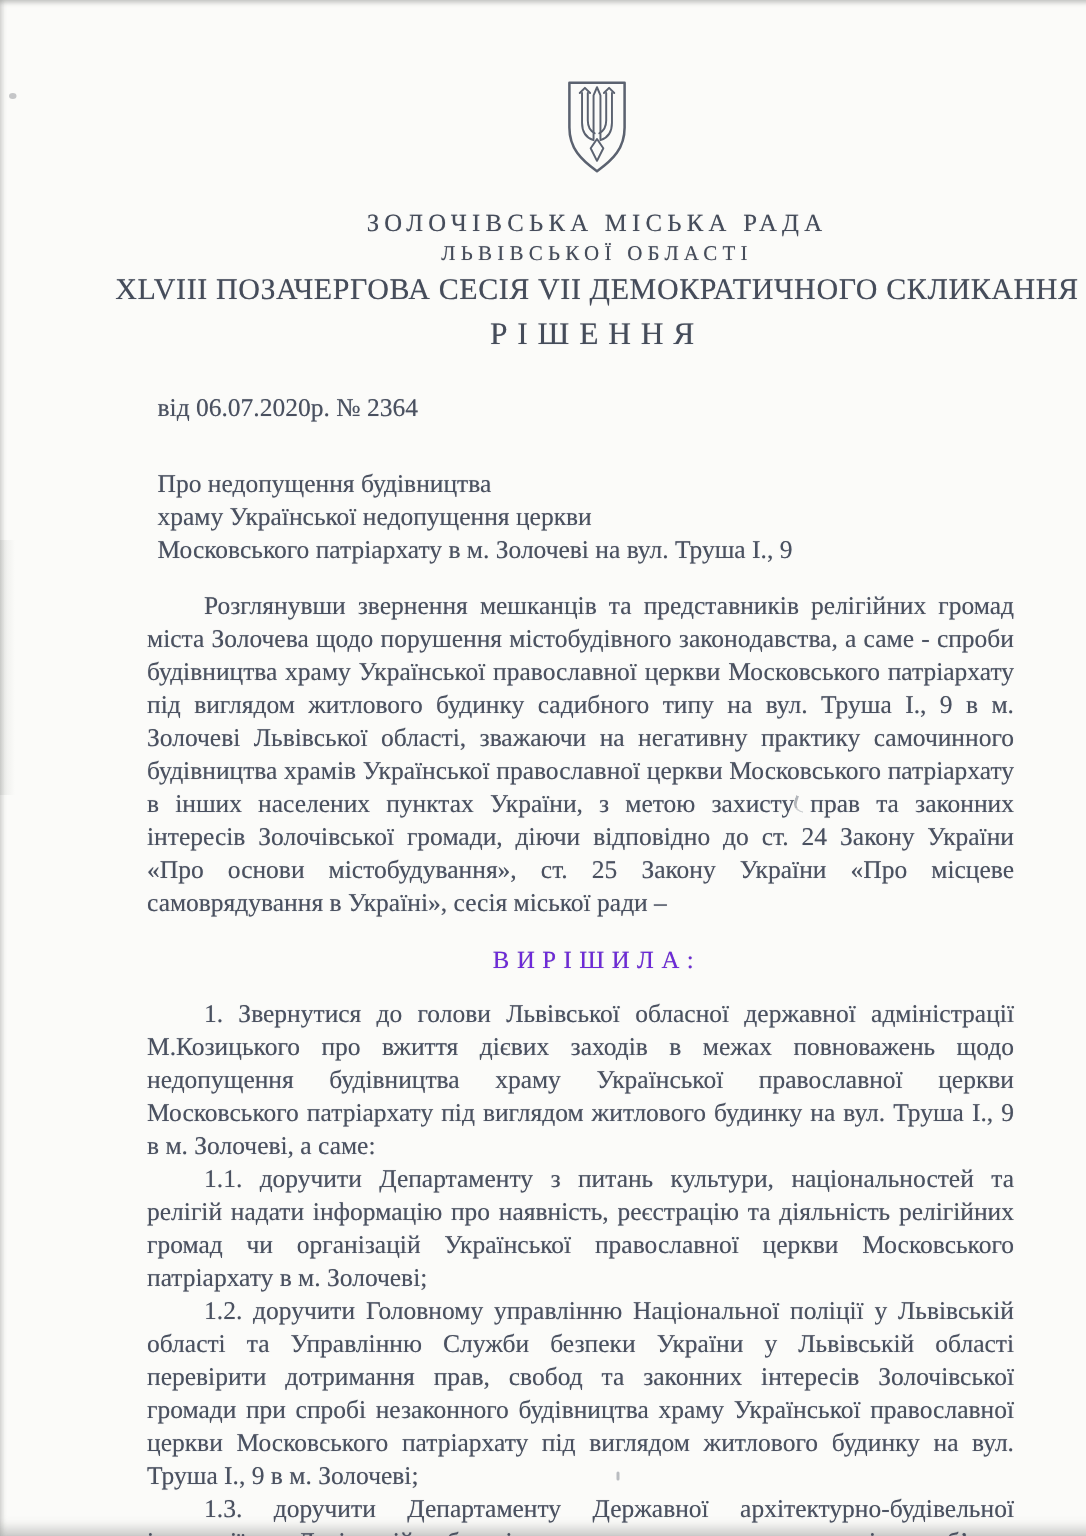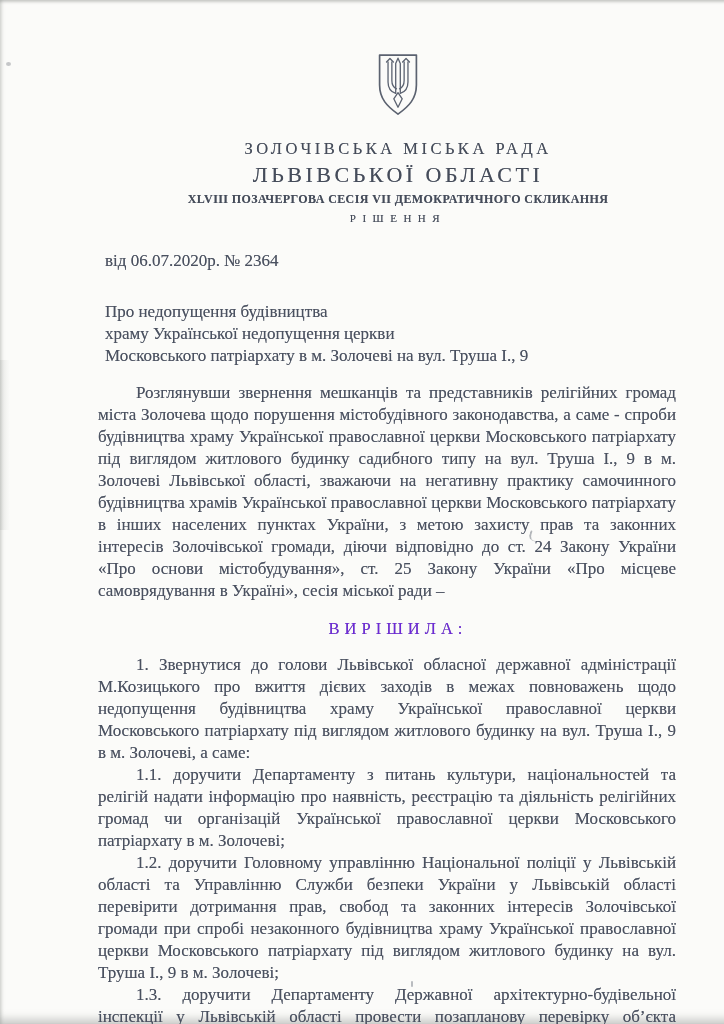--- a/index.html
+++ b/index.html
@@ -22,23 +22,23 @@
     padding-left: 20px;
   }
   .txt{ text-shadow:0 0 .5px rgba(74,81,96,.55); }
 
   
   .doc-head{ margin-left:56px; width:644px; text-align:center; }
   .emblem{ padding-top:46px; line-height:0; }
   .emblem svg{ display:inline-block; }
   .h-line{ color:#454c5a; }
   .h-council{ margin-top:15px; font-size:16.5px; letter-spacing:3.5px; }
-  .h-region{ margin-top:3px;  font-size:22px; letter-spacing:3.5px; }
-  .h-session{ margin-top:4px; font-size:12px;   letter-spacing:.4px;font-weight:bold; }
-  .h-doctype{ margin-top:5px; font-size:11px; letter-spacing:6.5px; }
+  .h-region{ margin-top:3px;  font-size:14px; letter-spacing:3.5px; }
+  .h-session{ margin-top:4px; font-size:20px;   letter-spacing:.4px; }
+  .h-doctype{ margin-top:5px; font-size:21px; letter-spacing:6.5px; }
 
   .dateline{ margin:27px 0 0 85px; font-size:17px; }
 
   .subject{ margin:30px 0 13px 85px; font-size:17px; line-height:22px; }
 
   .para{
     margin:0 68px 0 78px;
     font-size:17px; line-height:22px;
     text-align:justify;
     text-indent:38px;

